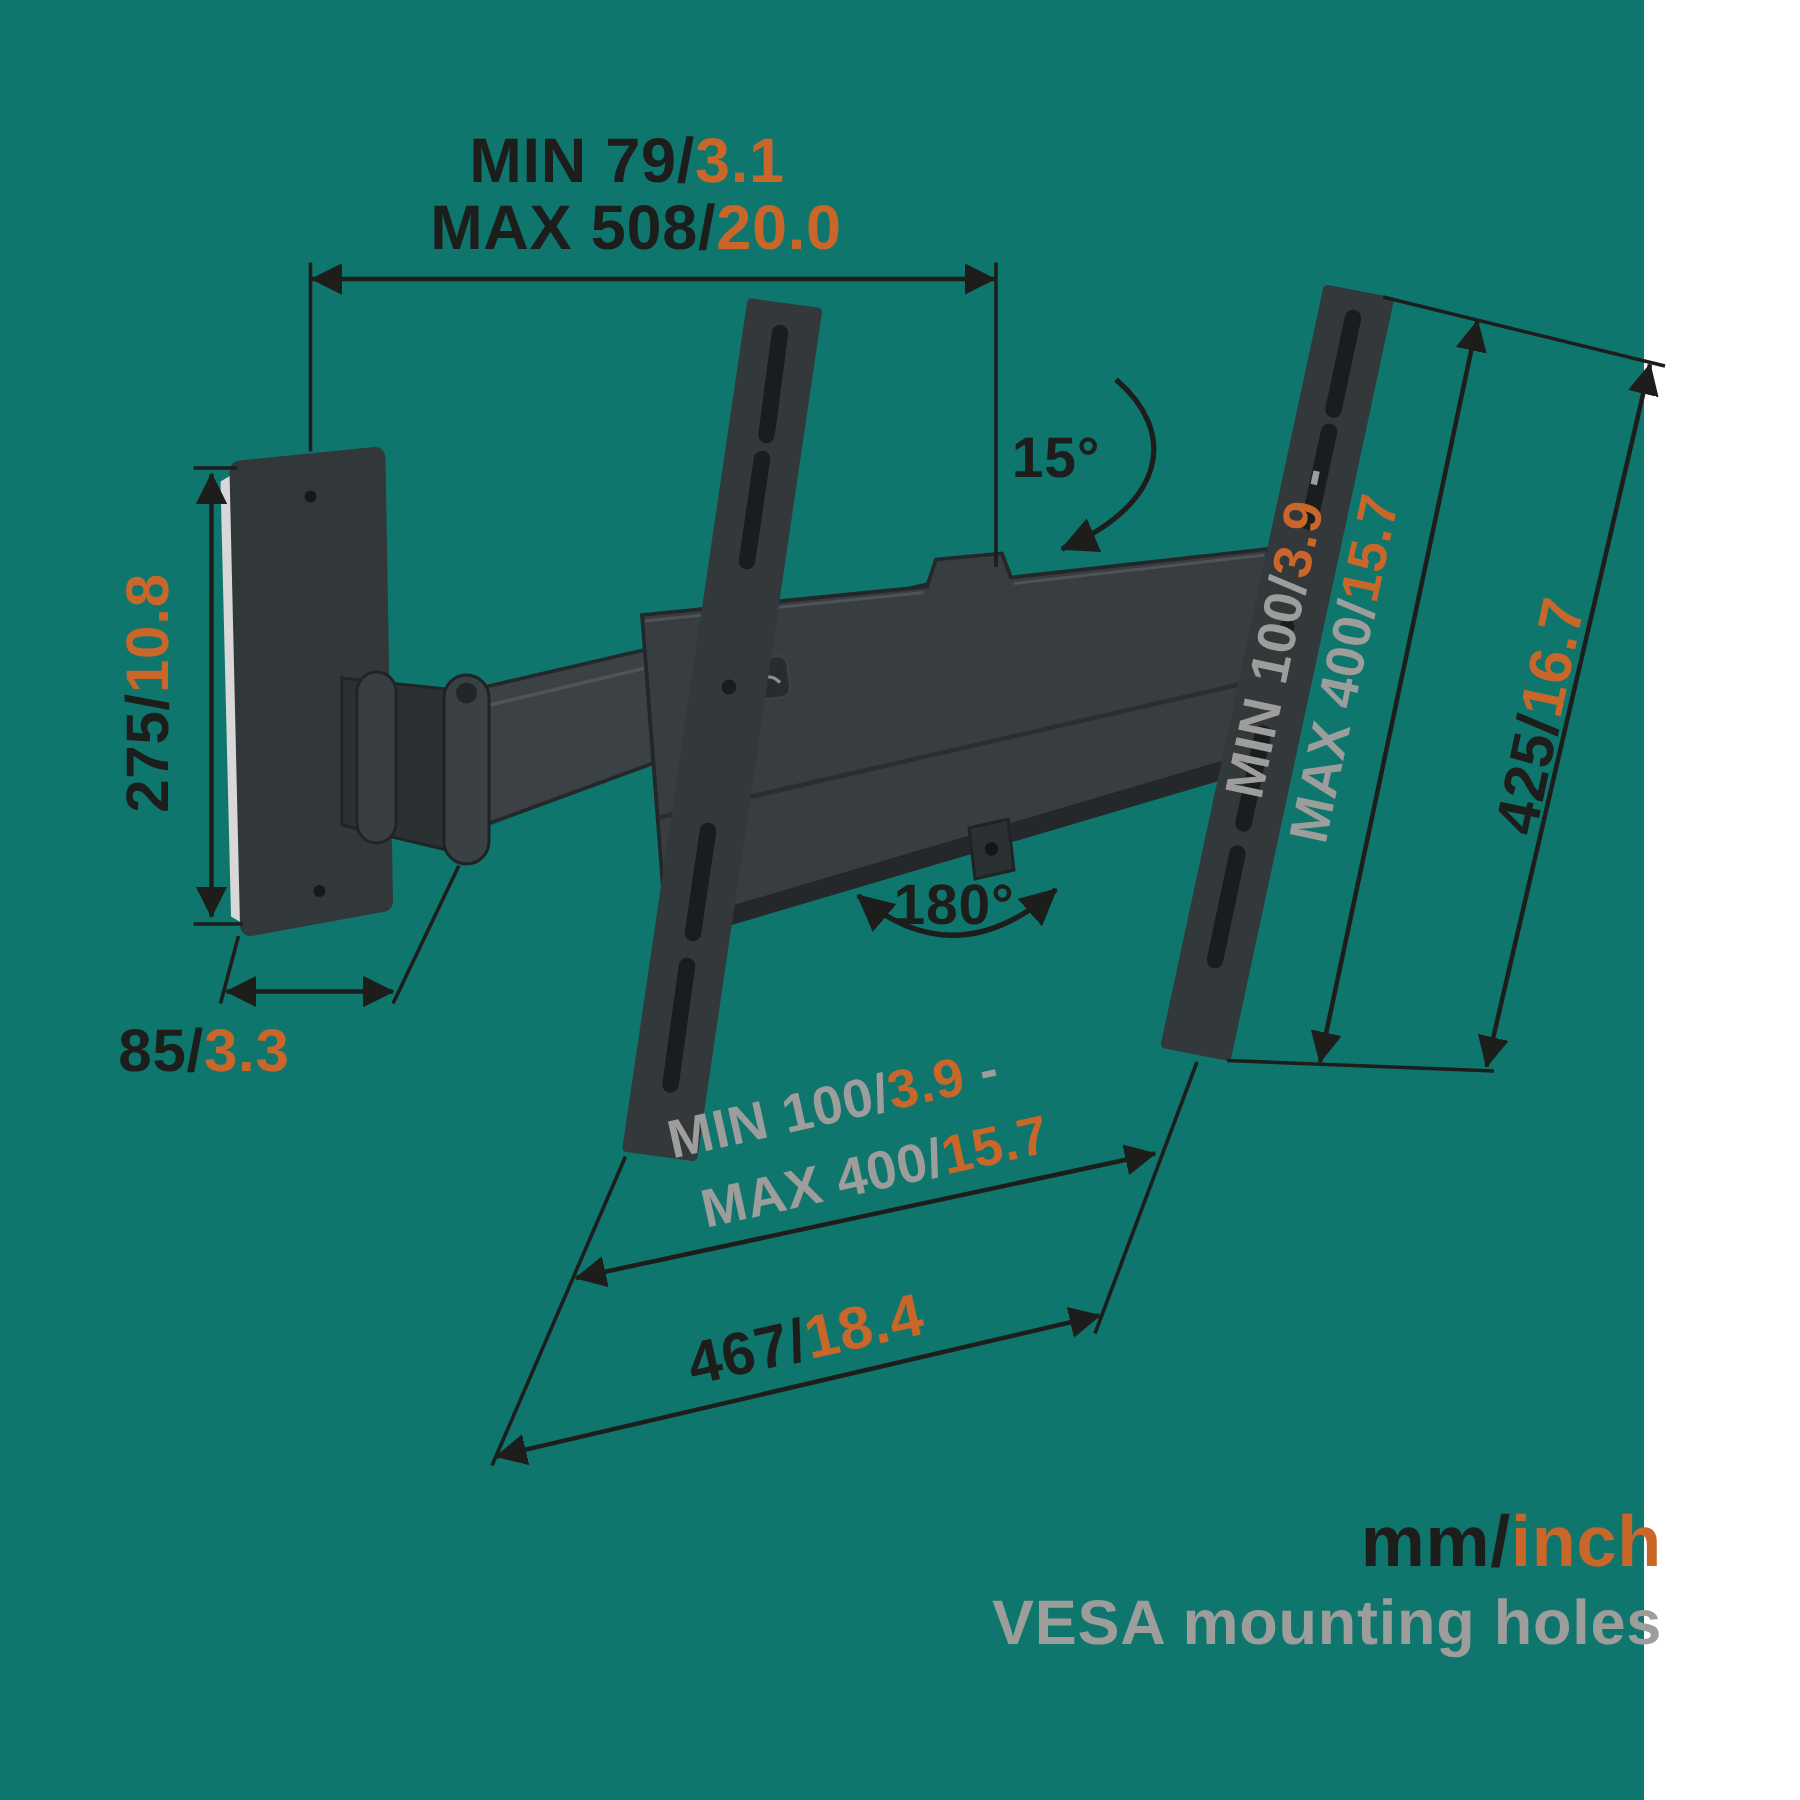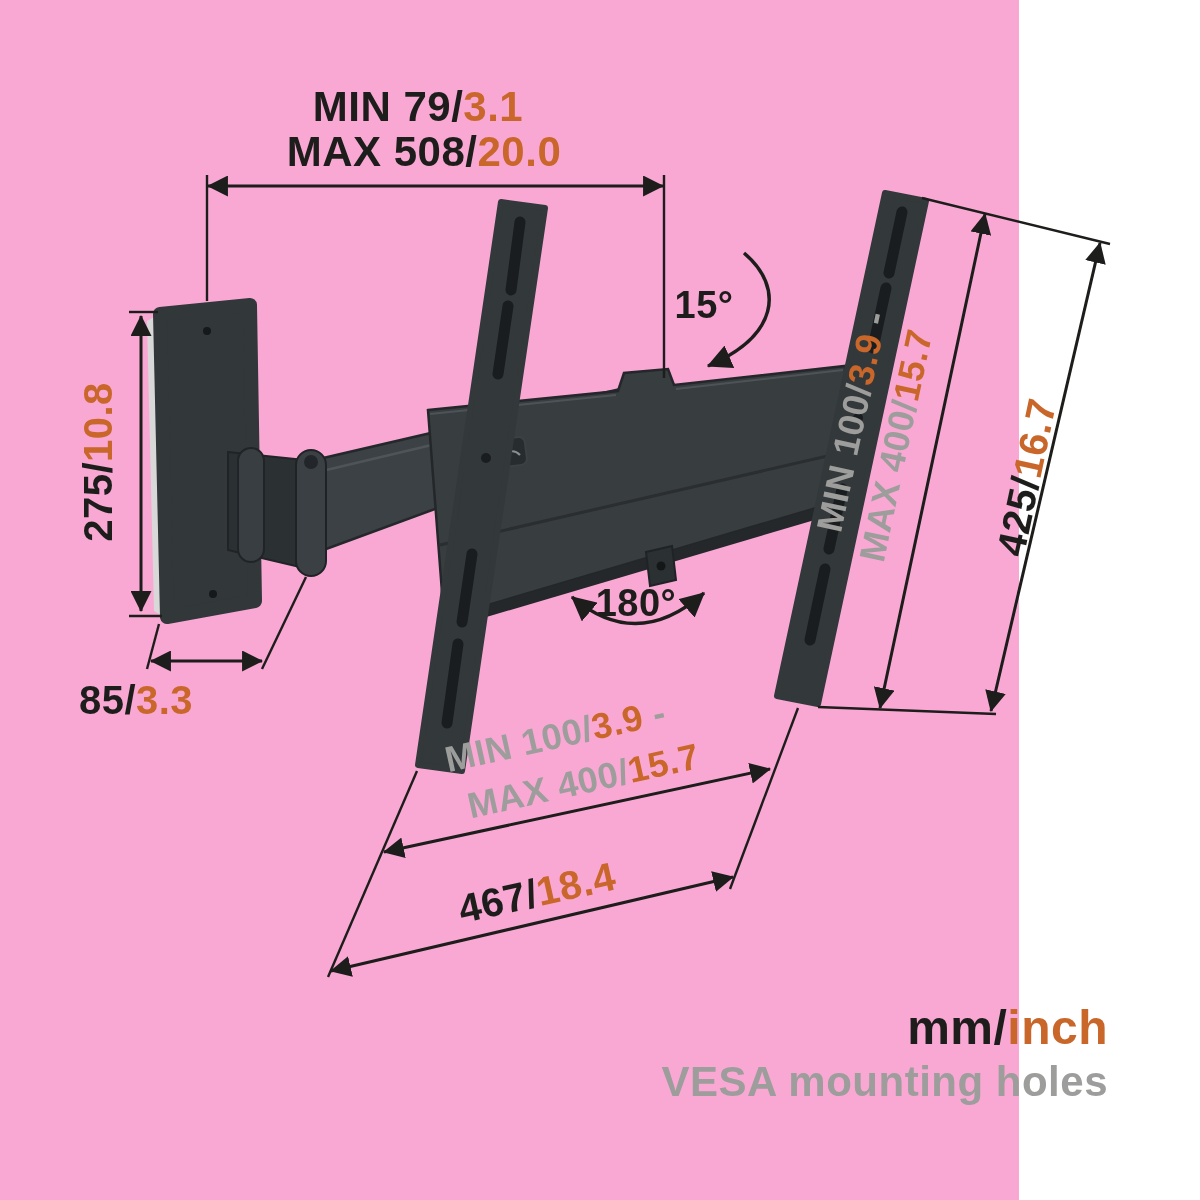--- a/index.html
+++ b/index.html
@@ -2,23 +2,23 @@
 <html><head>
 <meta charset="utf-8">
 <style>
   html, body {
     margin: 0;
     padding: 0;
     background: #ffffff;
   }
   .stage {
     position: relative;
-    width: 1019px;
+    width: 1096px;
     height: 1200px;
-    background: #f9a8d4;
+    background: #0f766e;
     font-family: "Liberation Sans", sans-serif;
   }
   svg {
     display: block;
     font-family: "Liberation Sans", sans-serif;
     font-weight: 700;
   }
   text { letter-spacing: 0.5px; }
   .ink    { fill: #1d1d1b; }
   .accent { fill: #c9662a; }

